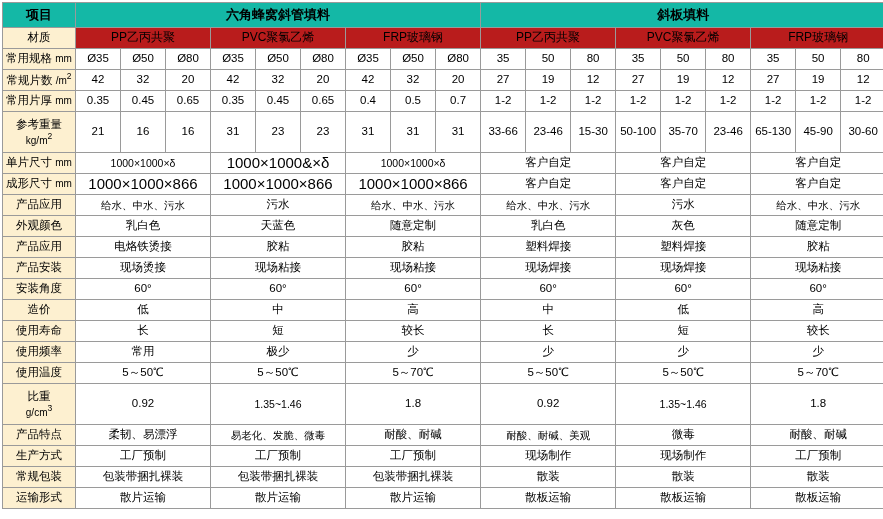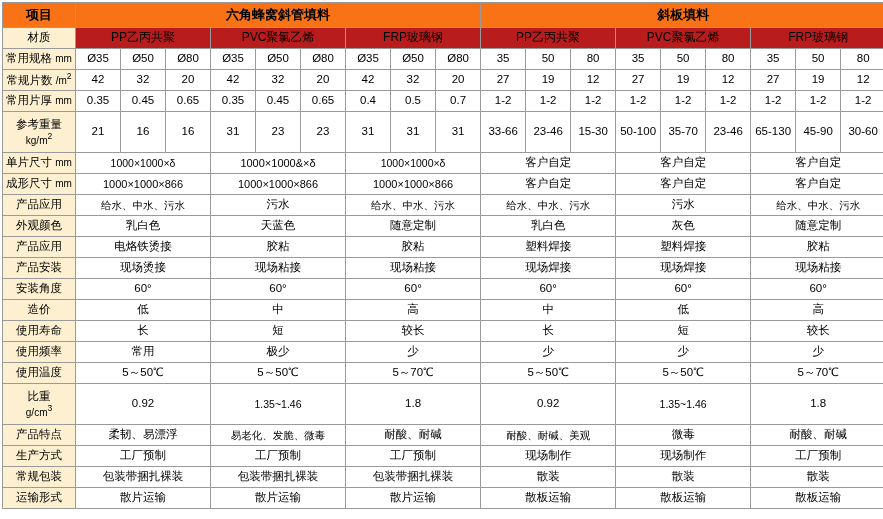--- a/index.html
+++ b/index.html
@@ -27,21 +27,21 @@
   table.spec td {
     border: 1px solid #9a9a9a;
     text-align: center;
     vertical-align: middle;
     padding: 0 1px;
     line-height: 1.15;
     white-space: nowrap;
     overflow: hidden;
   }
   .hdr-main {
-    background: #f97316;
+    background: #14b8a6;
     font-weight: bold;
     font-size: 13px;
     height: 24px;
   }
   .hdr-sub {
     background: #b91c1c;
     height: 20px;
   }
   .rowlabel {
     background: #fdf0d0;
@@ -67,21 +67,21 @@
   .sub-unit {
     font-size: 10px;
   }
   .twoline {
     line-height: 1.25;
   }
   .small {
     font-size: 10.5px;
   }
   .xsmall {
-    font-size: 11px;
+    font-size: 15px;
     margin-top: 48px;
   }
 </style>
 </head>
 <body>
 
 <div id="sheet">
   <table class="spec">
     <colgroup>
       <col style="width:73px">

